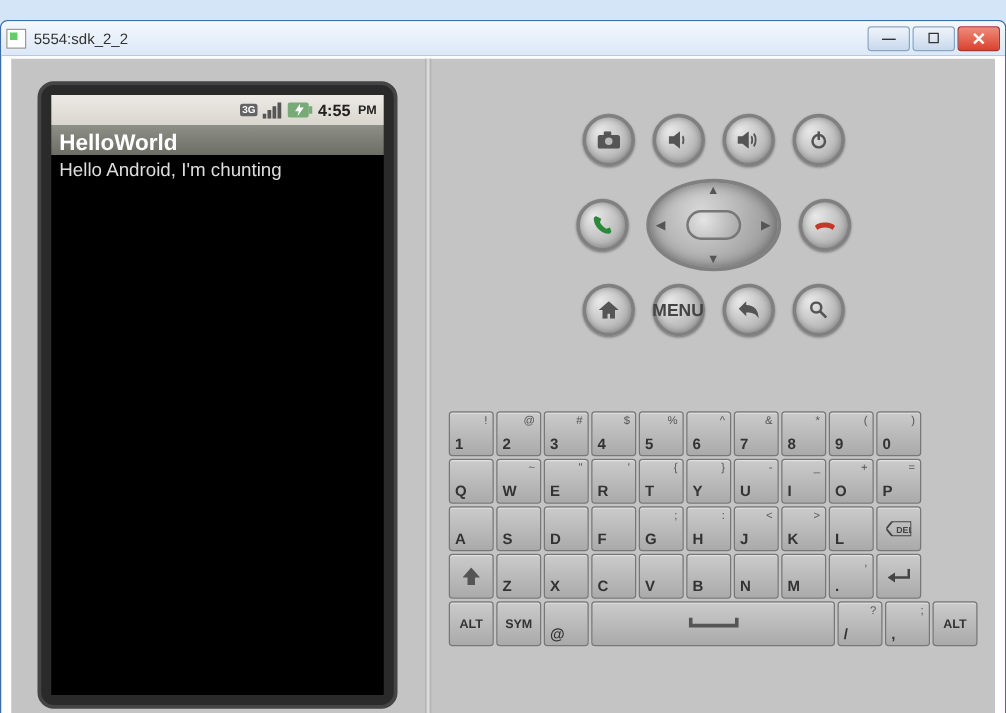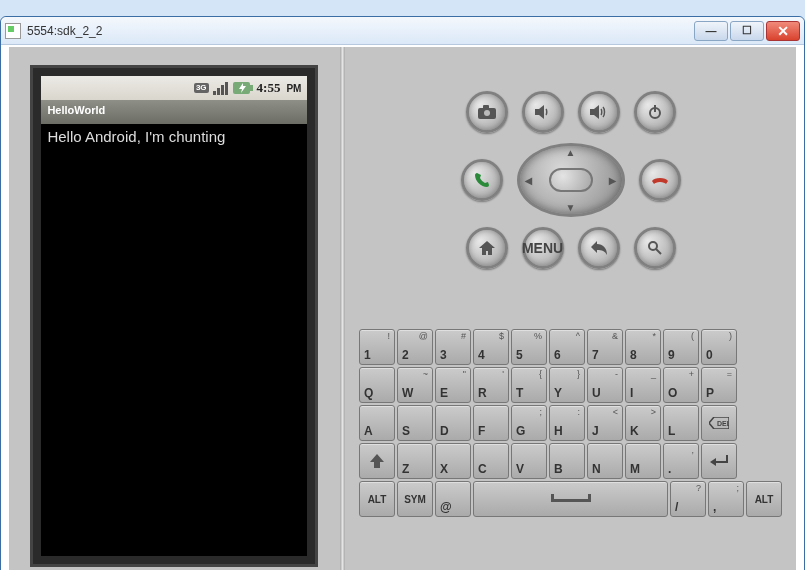--- a/index.html
+++ b/index.html
@@ -27,32 +27,32 @@
     background: linear-gradient(#f0f4fa,#c9d8ec); border: 1px solid #8aa6c5; color:#333; font-size:11px; font-weight:bold;
   }
   .winbtn.close { background: linear-gradient(#f08a7a,#d9432e); border-color:#a33; color:#fff; font-size:14px; }
 
   .client { position: absolute; left: 8px; top: 30px; right: 8px; bottom: 8px; background: #c4c4c4; display:flex; }
 
   .phone-side { width: 380px; display:flex; align-items:flex-start; justify-content:center; padding: 18px 10px; }
   .divider { width: 6px; background: linear-gradient(to right,#a8a8a8,#e4e4e4,#a8a8a8); }
   .controls-side { flex:1; padding: 14px; }
 
-  .phone-frame { width: 288px; background:#2a2a2a; border-radius:0; padding:8px; border:3px solid #444; }
+  .phone-frame { width: 288px; background:#2a2a2a; border-radius:13px; padding:8px; border:3px solid #444; }
   .screen { background:#000; width:100%; height:480px; position:relative; }
   .statusbar {
     height:24px; background:linear-gradient(#eceae5,#d9d6cd); display:flex; align-items:center;
     justify-content:flex-end; padding:0 6px; gap:4px; font-size:13px; color:#222; font-weight:bold;
   }
   .statusbar .ic { display:inline-flex; align-items:center; justify-content:center; }
   .ic-3g { background:#646464; color:#fff; font-size:8px; padding:1px 2px; border-radius:2px; font-weight:bold; line-height:8px; }
-  .time { font-family: Liberation Serif, serif; text-align: right; }
+  .time { font-family: Liberation Sans, sans-serif; text-align: right; }
   .ampm { font-size:10px; margin-left:2px; }
 
-  .appheader { height:24px; background:linear-gradient(#8e9088,#6c6e66); color:#fff; font-weight:bold; font-size:11px; padding:4px 6px; }
+  .appheader { height:24px; background:linear-gradient(#8e9088,#6c6e66); color:#fff; font-weight:bold; font-size:18px; padding:4px 6px; }
   .appbody { color:#ddd; font-size:15px; padding:4px 6px; }
 
   
   .hwrows { margin: 30px auto 0; width: 300px; }
   .hwrow { display:flex; justify-content:center; align-items:center; gap:14px; margin: 10px 0; }
   .hwbtn {
     width:42px; height:42px; border-radius:50%;
     background: radial-gradient(circle at 30% 30%, #e8e8e8, #a0a0a0);
     border: 3px solid #808080; box-shadow: inset 0 0 6px rgba(0,0,0,0.3), 0 1px 2px rgba(0,0,0,0.4);
     display:flex; align-items:center; justify-content:center; color:#444;

